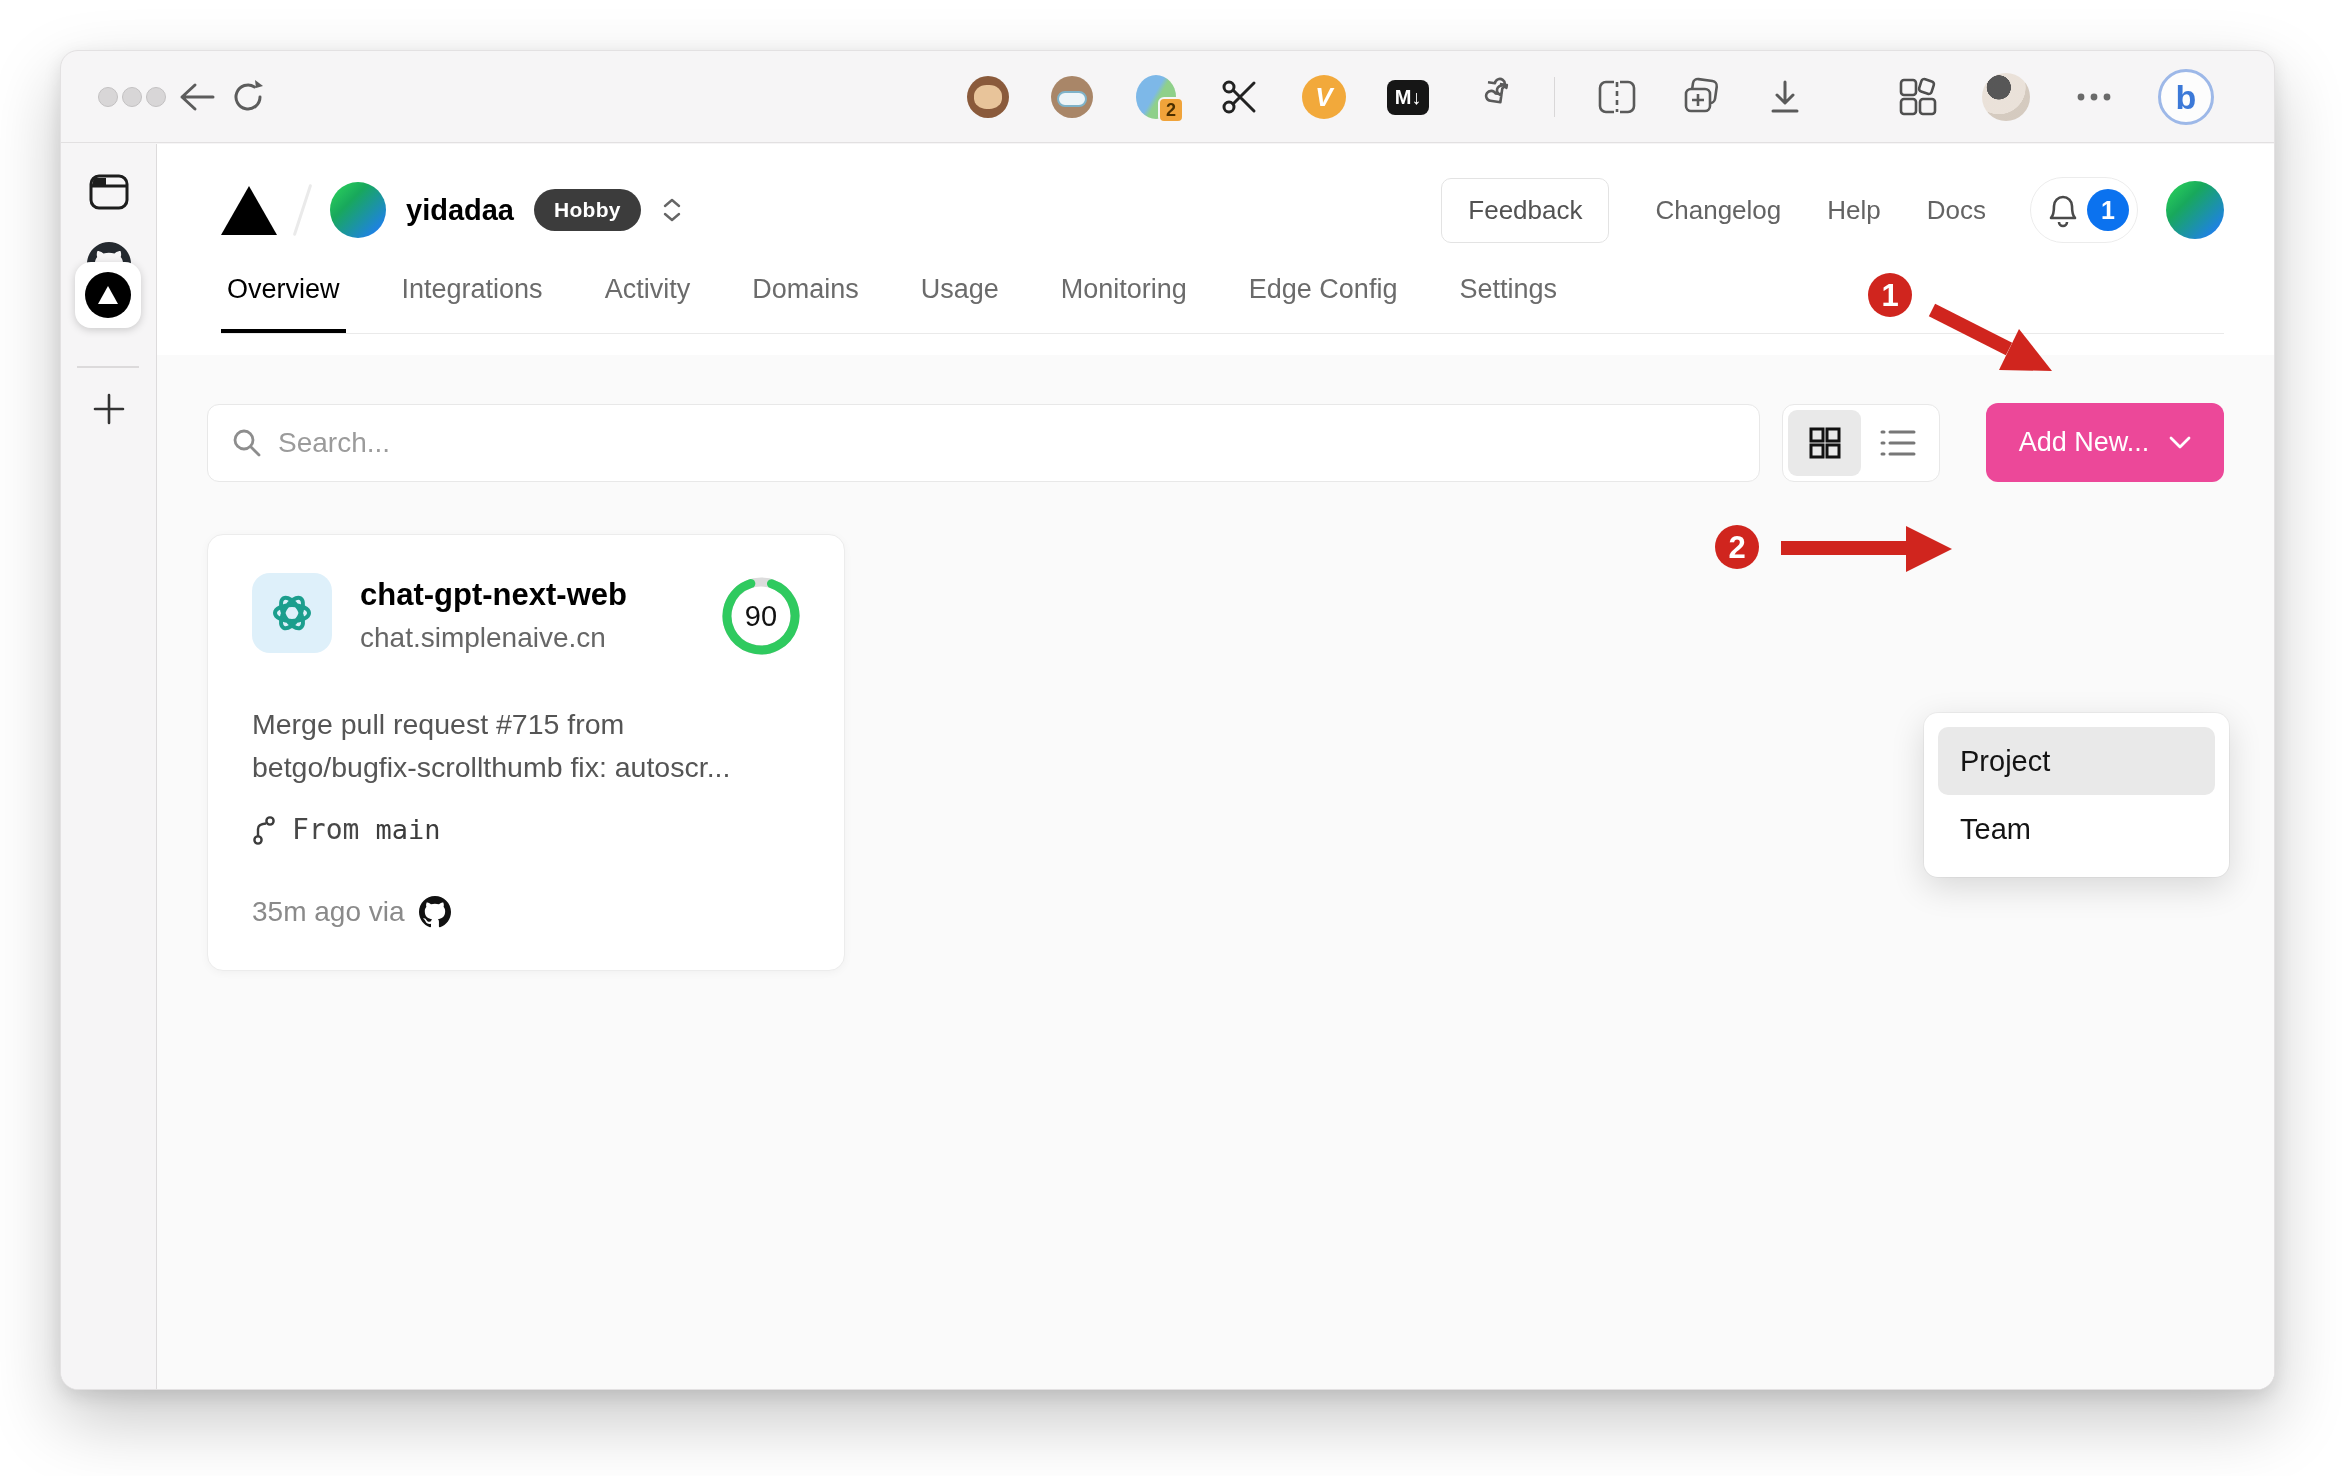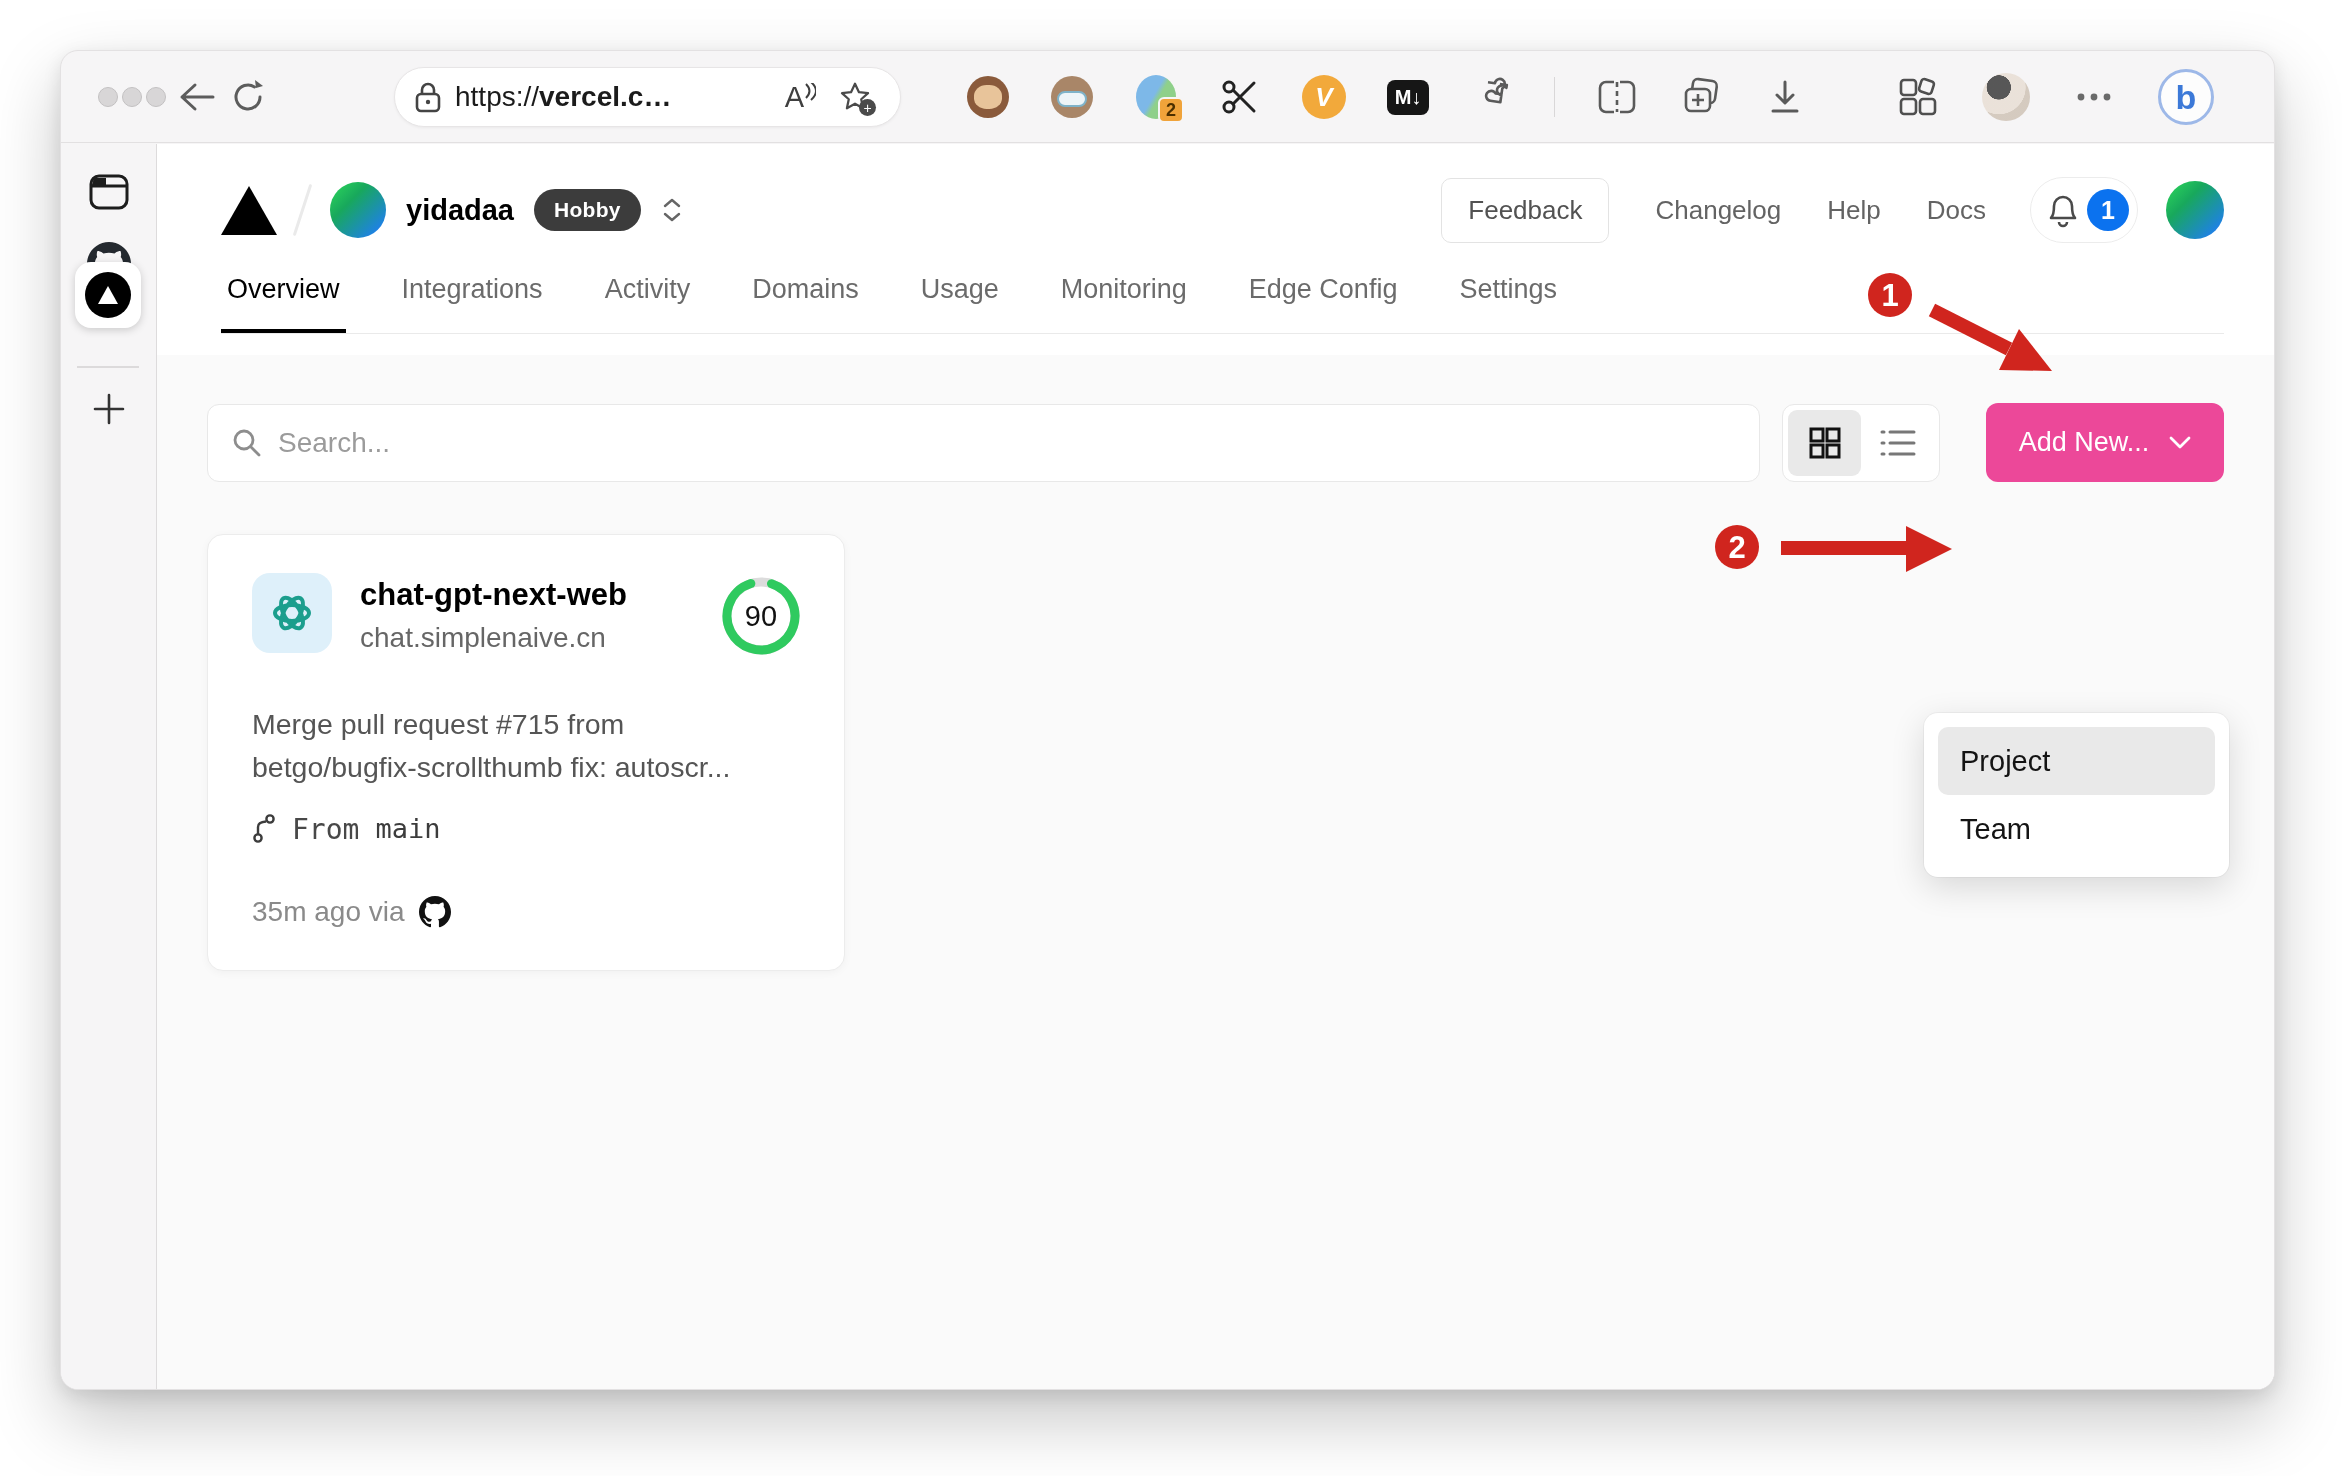--- a/index.html
+++ b/index.html
@@ -93,21 +93,21 @@
   .card-top { display:flex; align-items:flex-start; }
   .proj-icon { width:80px; height:80px; border-radius:18px; background:#def0fa; display:flex;
     align-items:center; justify-content:center; }
   .proj-titles { margin-left:28px; flex:1; }
   .proj-name { font-size:31px; font-weight:700; color:#000; padding-top:4px; }
   .proj-domain { font-size:28px; color:#666; margin-top:9px; }
   .score-wrap { position:relative; width:86px; height:86px; }
   .score-num { position:absolute; inset:0; display:flex; align-items:center; justify-content:center;
     font-size:29px; color:#111; }
   .commit { margin-top:44px; font-size:28.5px; line-height:43px; color:#555; }
-  .branch-row { margin-top:24px; display:flex; align-items:flex-start; gap:16px; color:#484848; }
+  .branch-row { margin-top:24px; display:flex; align-items:center; gap:16px; color:#484848; }
   .branch-from { font-size:28px; }
   .branch-name { font-size:27px; color:#3c3c3c; }
   .card-meta { margin-top:50px; display:flex; align-items:center; gap:14px; font-size:28px; color:#8a8a8a; }
 
   
   .dropdown { position:absolute; top:358px; right:45px; width:305px; background:#fff; border-radius:14px;
     box-shadow:0 0 0 1px rgba(0,0,0,.04), 0 10px 34px rgba(0,0,0,.14); padding:14px; z-index:10; }
   .dd-item { height:68px; display:flex; align-items:center; padding:0 22px; border-radius:10px;
     font-size:29px; color:#141414; }
   .dd-item.hl { background:#e9e9e9; }
@@ -134,42 +134,20 @@
           <path d="M16 3 L3 15 L16 27 M3 15 H34" fill="none" stroke="#5c5c5c" stroke-width="3" stroke-linecap="round" stroke-linejoin="round"></path>
         </svg>
     </div>
     <div class="tool-btn" style="left:165px;">
       <svg width="36" height="36" viewBox="0 0 36 36">
           <path d="M30 18 a12 12 0 1 1 -5.5 -10.1" fill="none" stroke="#5c5c5c" stroke-width="3" stroke-linecap="round"></path>
           <path d="M25 1 L26 9 L33 7 Z" fill="#5c5c5c"></path>
         </svg>
     </div>
 
-    <div class="url-pill">
-      <svg width="26" height="32" viewBox="0 0 26 32">
-          <rect x="2" y="13" width="22" height="17" rx="4" fill="none" stroke="#444" stroke-width="2.6"></rect>
-          <path d="M7 13 V9 a6 6 0 0 1 12 0 v4" fill="none" stroke="#444" stroke-width="2.6"></path>
-          <circle cx="13" cy="21" r="2.2" fill="#444"></circle>
-        </svg>
-      <span class="url-text"><span>https://</span><b>vercel.c</b><b>…</b></span>
-      <div style="display:flex; align-items:center; gap:22px; margin-right:8px;">
-        <div style="display:flex;align-items:flex-start;">
-          <span style="font-size:29px;color:#3f3f3f;">A</span>
-          <svg width="12" height="18" viewBox="0 0 12 18" style="margin-top:2px;">
-              <path d="M2 2 q7 7 0 14 M7 0 q10 9 0 18" fill="none" stroke="#3f3f3f" stroke-width="2" transform="translate(0,-1)"></path>
-            </svg>
-        </div>
-        <div style="position:relative;">
-          <svg width="34" height="34" viewBox="0 0 24 24">
-              <path d="M12 2.6 l2.8 6 6.4.7 -4.8 4.3 1.3 6.3 -5.7-3.2 -5.7 3.2 1.3-6.3 -4.8-4.3 6.4-.7 z" fill="none" stroke="#4a4a4a" stroke-width="1.6" stroke-linejoin="round"></path>
-            </svg>
-          <span style="position:absolute;right:-4px;bottom:-2px;width:17px;height:17px;border-radius:50%;background:#4a4a4a;color:#fff;font-size:14px;display:flex;align-items:center;justify-content:center;">+</span>
-        </div>
-      </div>
-    </div>
 
     <div class="ext-row">
       <div class="ext">
         <span class="circ" style="width:42px;height:42px;background:#8a5a3b;">
             <span class="circ" style="width:28px;height:24px;background:#e8c49a;border-radius:45%;"></span>
           </span>
       </div>
       <div class="ext">
         <span class="circ" style="width:42px;height:42px;background:#a98668;overflow:hidden;">
             <span class="circ" style="width:30px;height:16px;background:#eef5f8;border-radius:8px;margin-top:4px;border:2px solid #7fb3c9;"></span>

